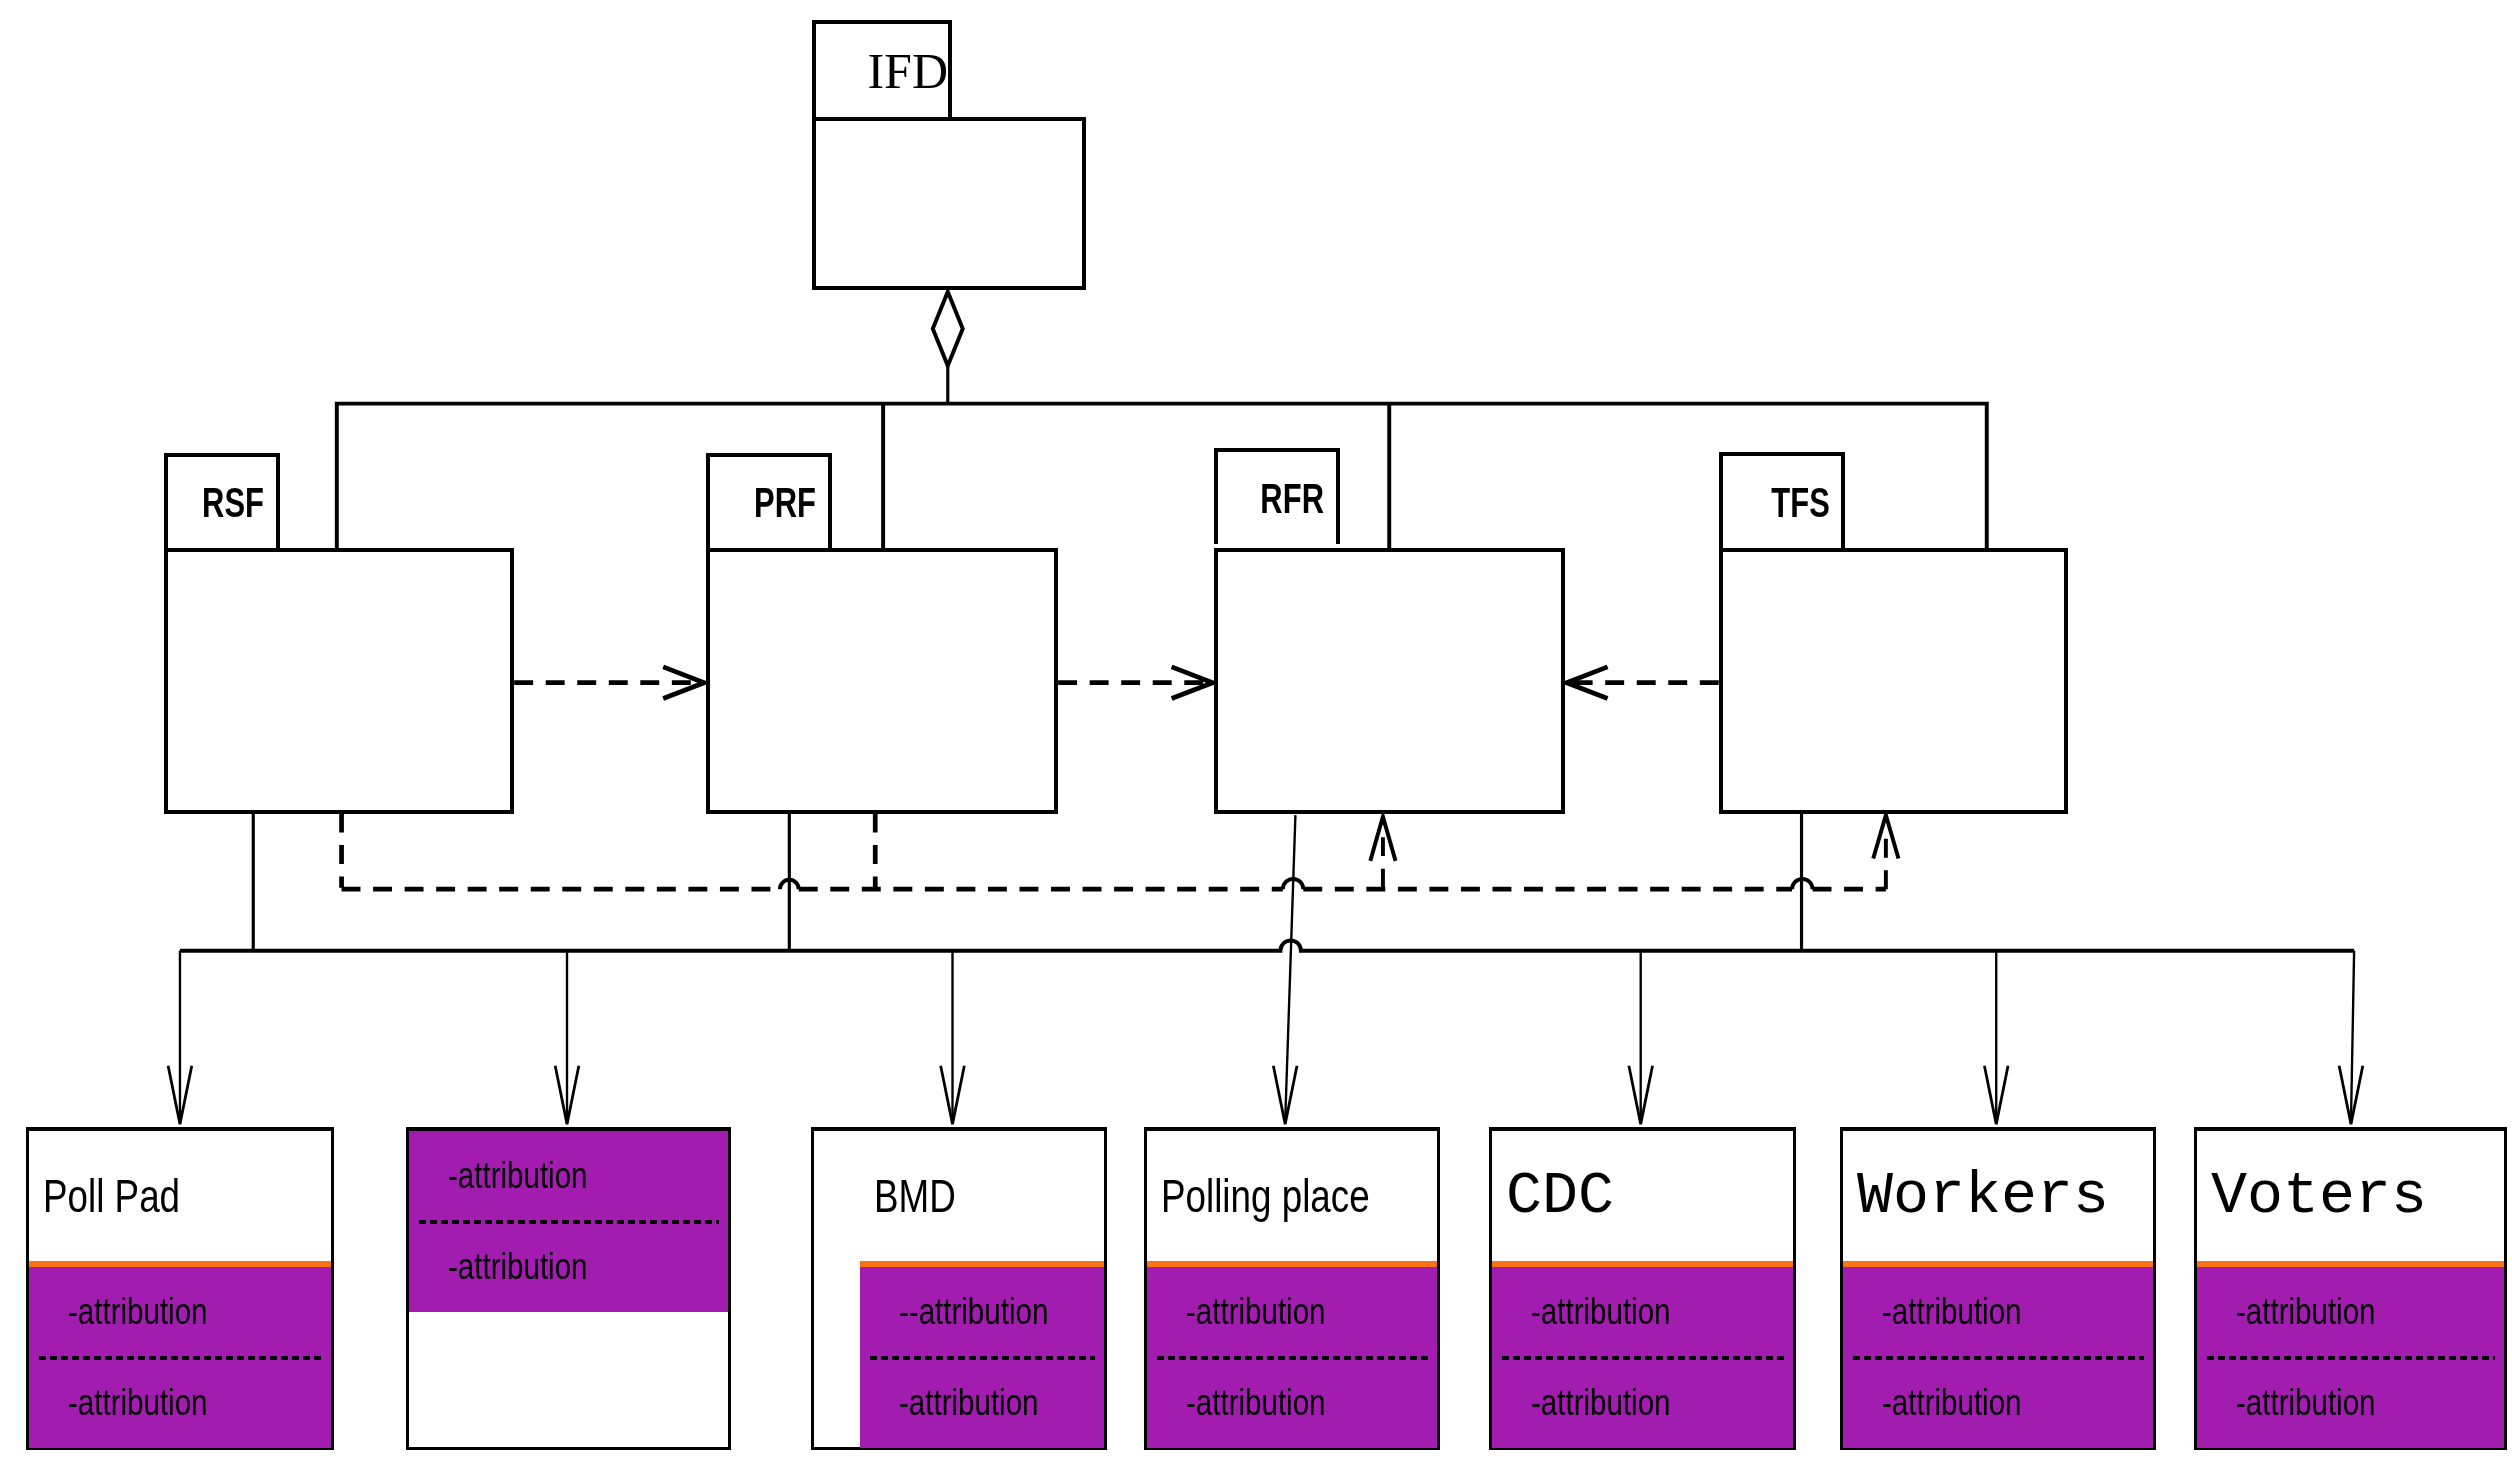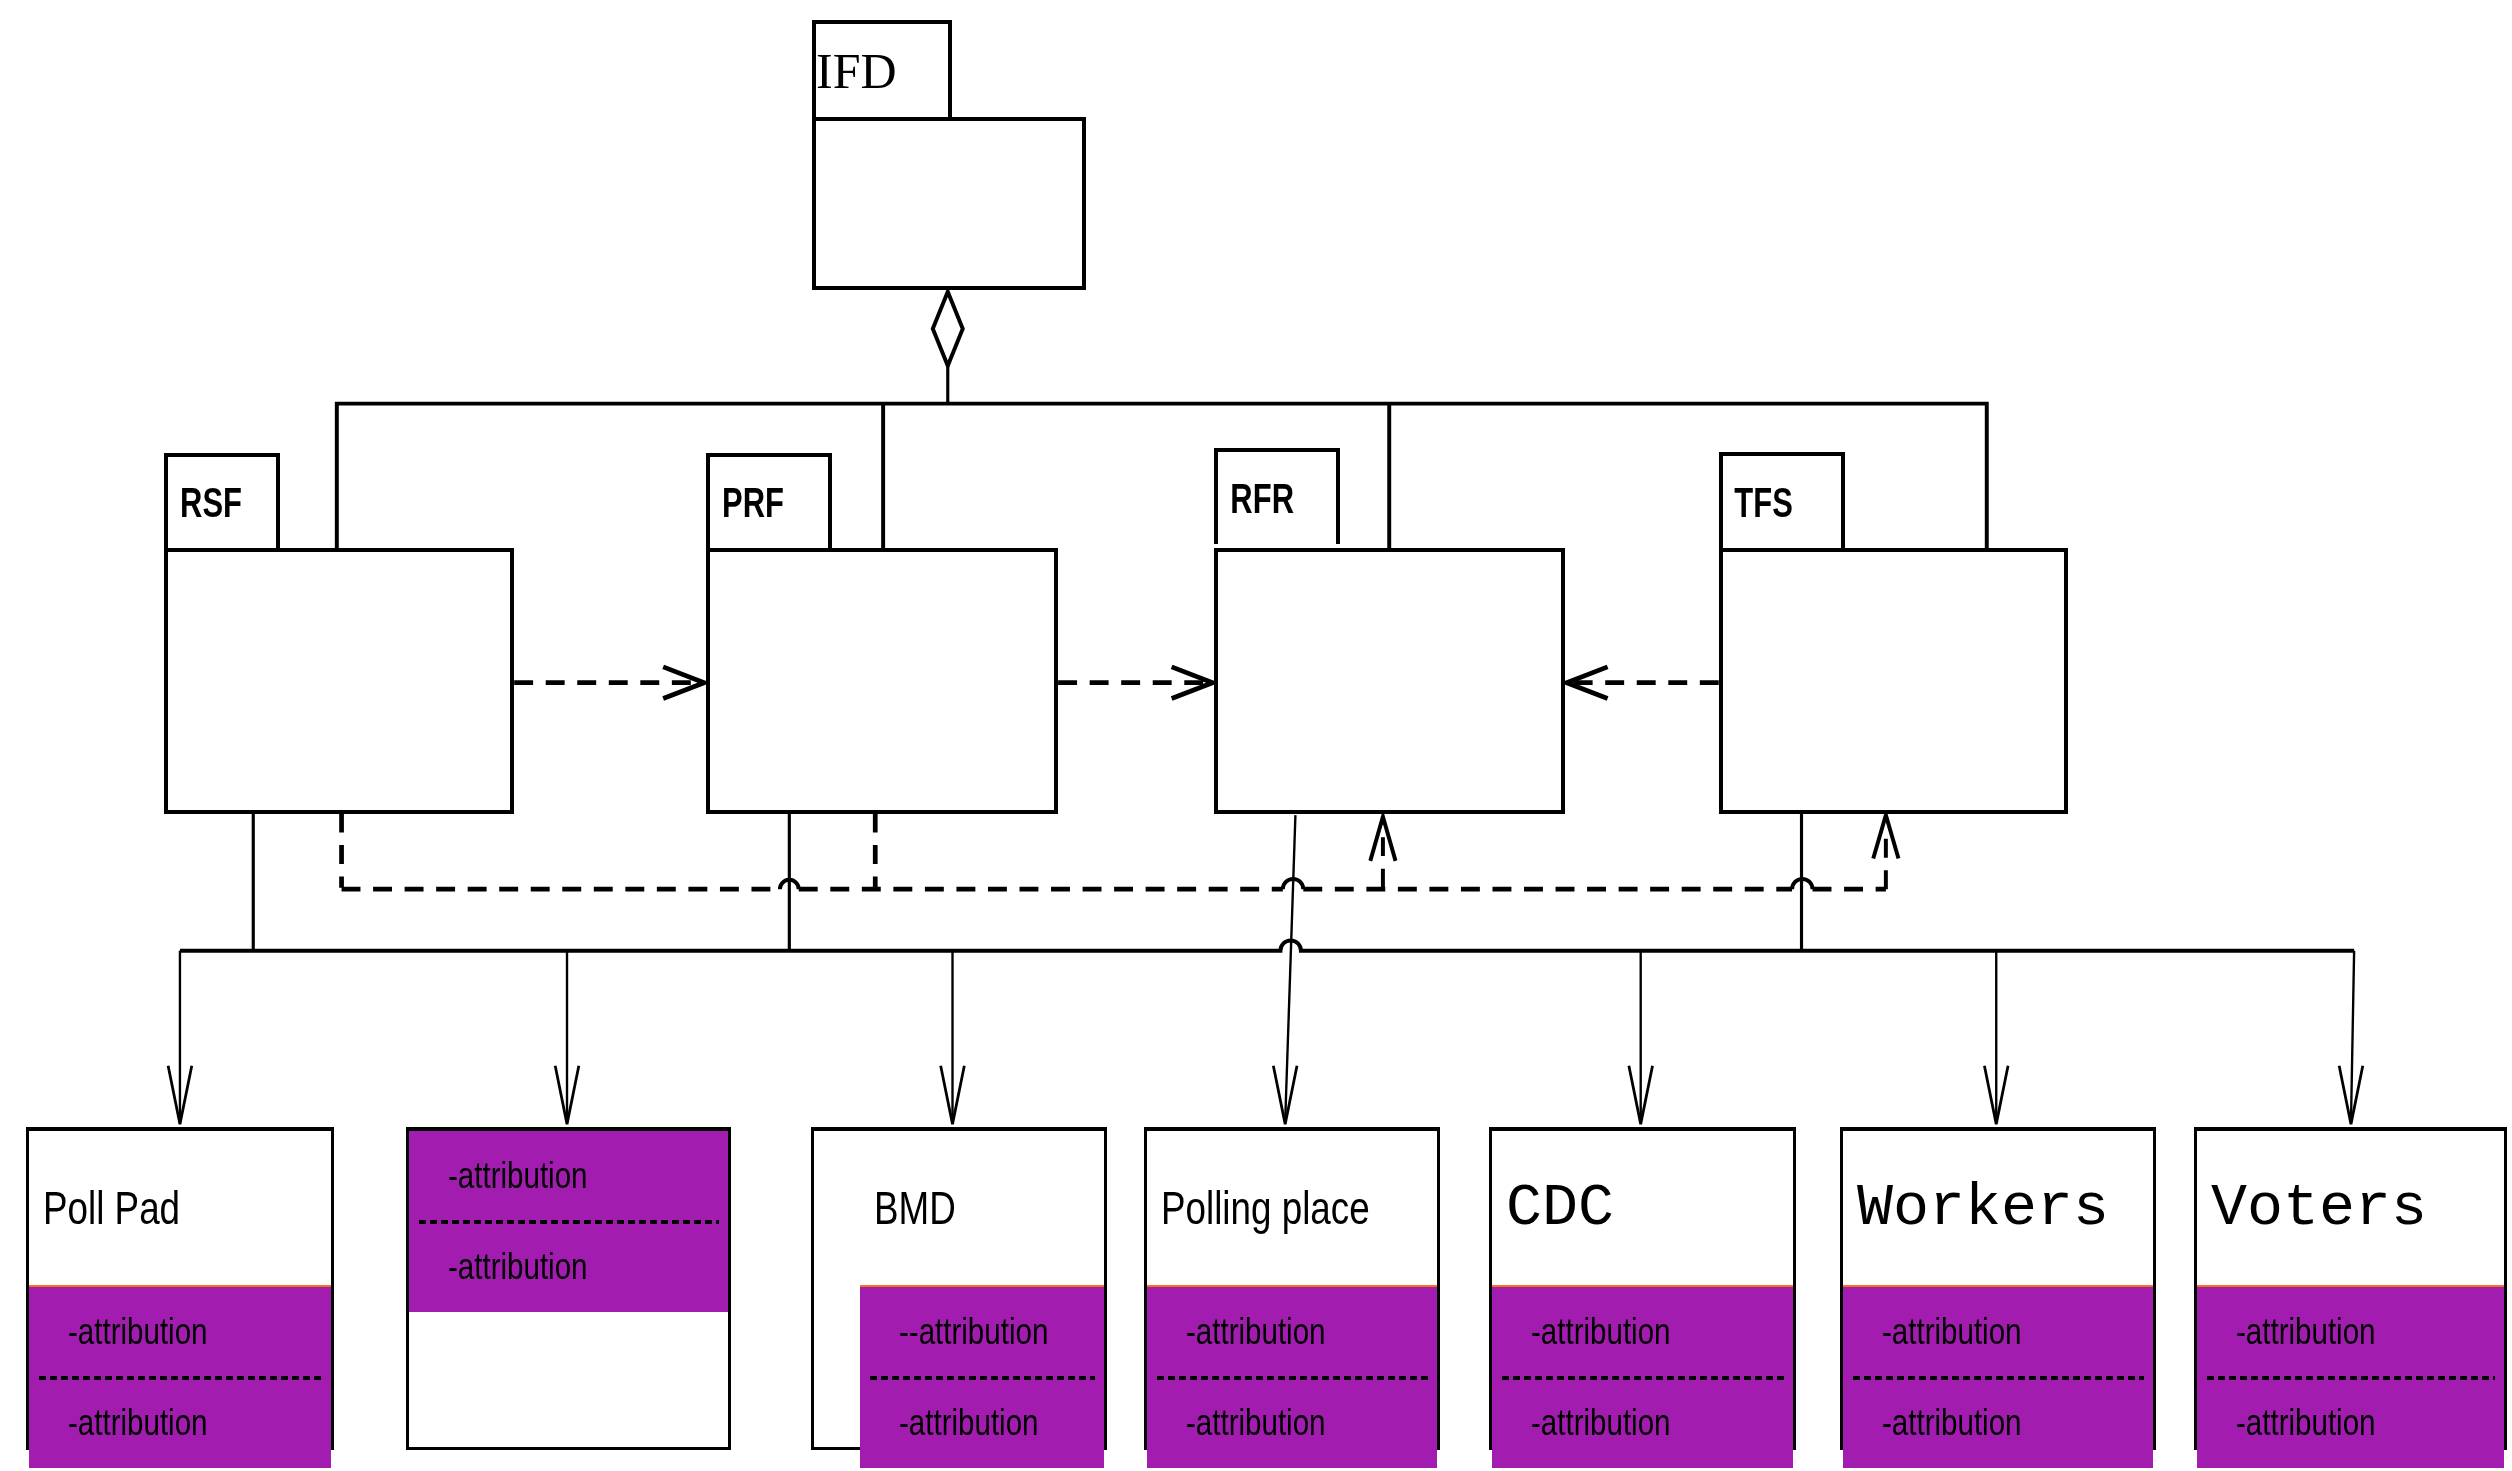--- a/index.html
+++ b/index.html
@@ -2,30 +2,30 @@
 <html style="font-size:12.6px"><head>
 <meta charset="utf-8">
 <style>
   html,body{margin:0;padding:0;background:#ffffff;}
   .canvas{position:relative;width:2512px;height:1471px;background:#fff;
           font-family:"Liberation Sans",sans-serif;color:#000;overflow:hidden;}
   svg.wires{position:absolute;left:0;top:0;width:2512px;height:1471px;}
 
   
   .pkg-tab{position:absolute;box-sizing:border-box;border:4px solid #000;border-bottom:none;
-           background:#fff;display:flex;align-items:center;justify-content:flex-start;}
+           background:#fff;display:flex;align-items:center;justify-content:flex-end;}
   .pkg-body{position:absolute;box-sizing:border-box;border:4px solid #000;background:#fff;}
   .pkg-label{font-size:43px;font-weight:bold;transform:scaleX(0.72);transform-origin:center center;
              letter-spacing:0px;white-space:nowrap;}
   .serif-label{font-family:"Liberation Serif",serif;font-size:50px;font-weight:normal;white-space:nowrap;}
 
   
   .cls{position:absolute;top:1127px;height:323px;box-sizing:border-box;border:3.2px solid #000;
        border-top-width:4.7px;background:#fff;}
-  .cls-title{height:156px;box-sizing:border-box;border-bottom:2px solid #f97316;
+  .cls-title{height:136px;box-sizing:border-box;border-bottom:6px solid #f97316;
              display:flex;align-items:center;padding-left:14px;background:#fff;}
   .cls-title .t-sans{font-size:46px;transform:scaleX(0.8);transform-origin:left center;white-space:nowrap;}
   .cls-title .t-serif{font-family:Liberation Mono, monospace;font-size:60px;white-space:nowrap;}
   .cls-attrs{position:relative;height:181px;background:#a21caf;}
   .attr-row{height:50%;display:flex;align-items:center;padding-left:39px;box-sizing:border-box;}
   .attr-row span{font-size:36px;transform:scaleX(0.82);transform-origin:left center;white-space:nowrap;}
   .attr-sep{position:absolute;left:9.5px;right:9.5px;top:50%;margin-top:-1.6px;height:4px;
             background:repeating-linear-gradient(90deg,#000 0 7px,transparent 7px 11px);}
 </style>
 </head>

